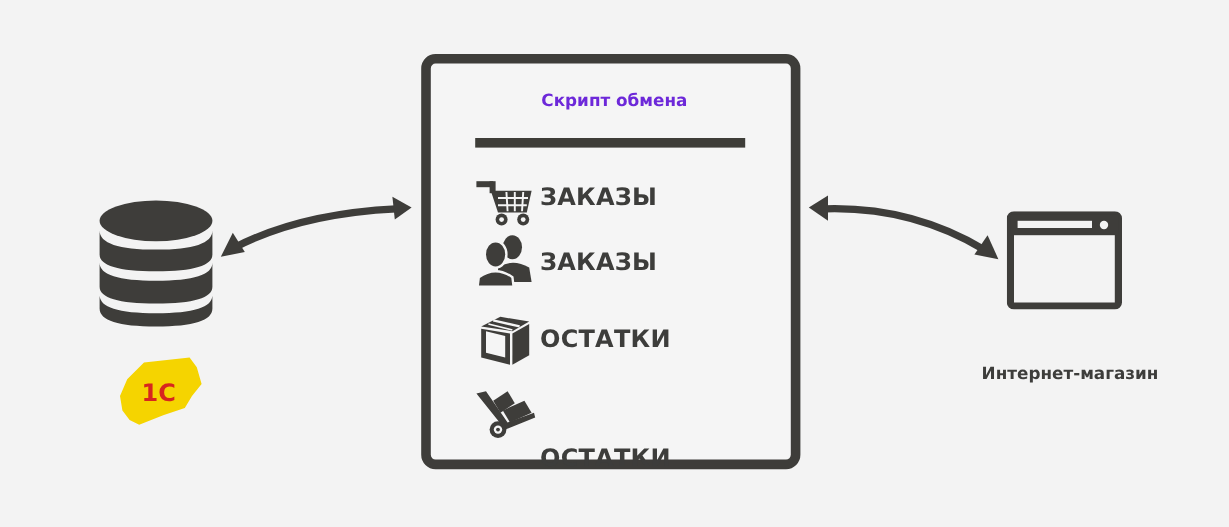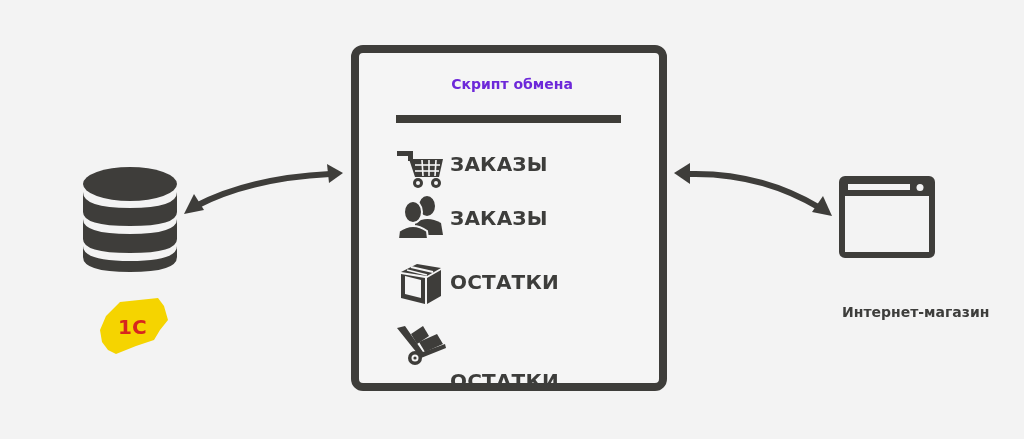--- a/index.html
+++ b/index.html
@@ -134,13 +134,13 @@
 </div>
 
 <div class="abs" style="left:839px; top:176px; width:96px; height:82px;">
   <svg width="96" height="82" viewBox="0 0 96 82">
     <rect x="3" y="3" width="90" height="76" rx="3" fill="none" stroke="#3e3d3a" stroke-width="6"></rect>
     <rect x="3" y="3" width="90" height="17" fill="#3e3d3a"></rect>
     <rect x="9" y="8" width="62" height="6" fill="#f3f3f3"></rect>
     <circle cx="81" cy="11.5" r="3.5" fill="#f3f3f3"></circle>
   </svg>
 </div>
-<div class="abs caption" style="left:842px; top:304px;">Интернет-магазин</div>
+<div class="abs caption" style="left:818px; top:304px;">Интернет-магазин</div>
 
 </body></html>

